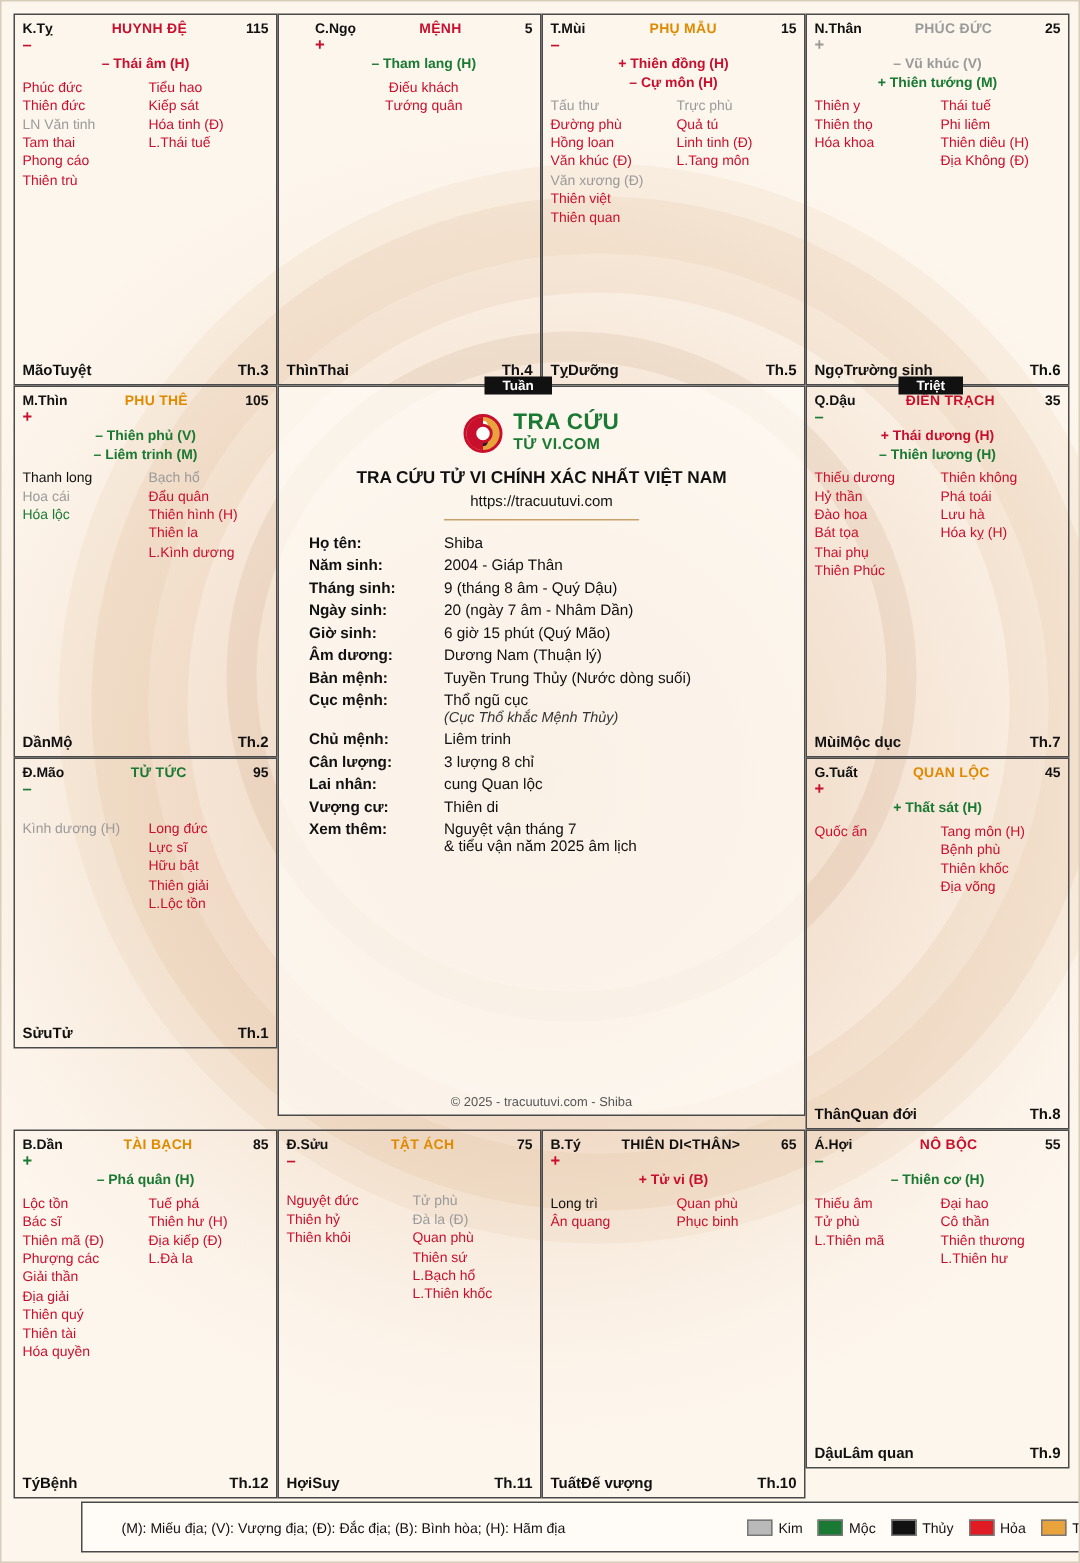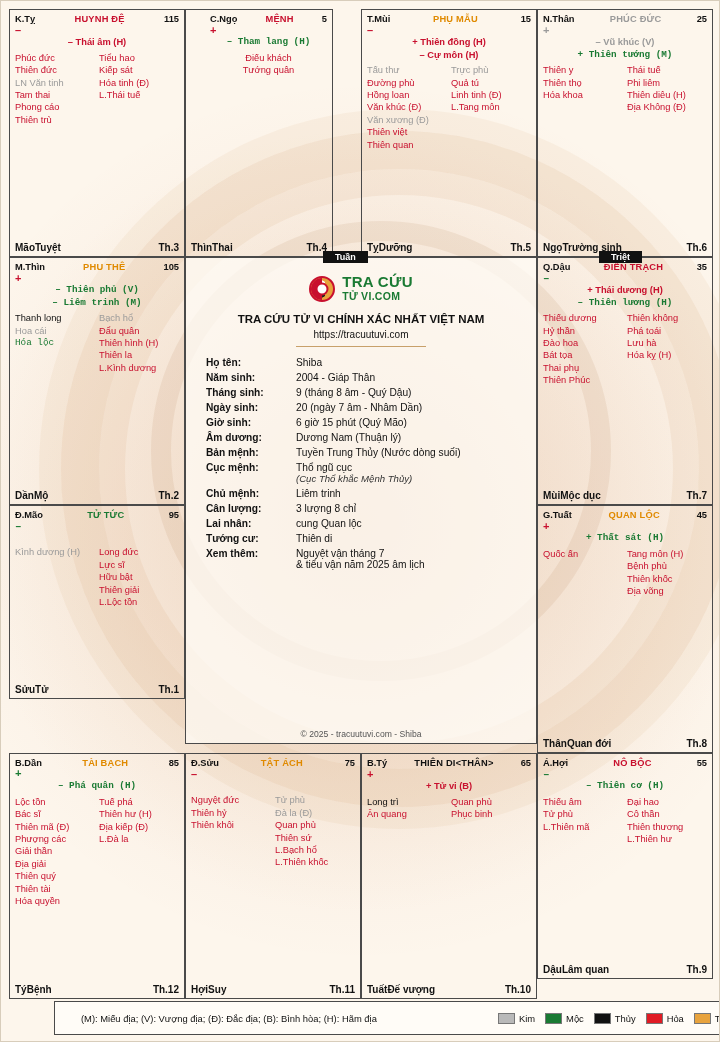--- a/index.html
+++ b/index.html
@@ -65,21 +65,21 @@
   .cell .hdr .cung.orange { color:#e08a00; }
   .cell .hdr .num { color:#111; }
   .elem { font-weight:bold; font-size:11px; line-height:11px; }
   .chinhtinh { font-weight:bold; text-align:center; }
 
   .cols { display:flex; gap:4px; margin-top:3px; }
   .col { flex:1 1 0; min-width:0; }
   .col.l { text-align:left; }
 
   .s-red { color:#c8102e; }
-  .s-green { color:#1a7a33;font-family:Liberation Mono, monospace; }
+  .s-green { color:#1a7a33; }
   .s-grey { color:#9a9a9a; }
   .s-black { color:#111; }
 
   .footer-row {
     position:absolute; left:0; right:0; bottom:2px;
     display:flex; justify-content:space-between; align-items:baseline;
     font-size:10px; font-weight:bold; color:#111;
     padding:0 5px;
   }
   .footer-row .mid { flex:1; text-align:left; }
@@ -179,21 +179,21 @@
           <div class="s-red">L.Thái tuế</div>
         </div>
       </div>
       <div class="footer-row">
         <span>Mão</span>
         <span class="mid">Tuyệt</span>
         <span class="right">Th.3</span>
       </div>
     </div>
 
-    <div class="cell" style="left:176px; top:0px; width:148px; height:248px;padding-left:24px;">
+    <div class="cell" style="left:176px; top:0px; width:176px; height:248px;padding-left:24px;">
       <div class="hdr">
         <span class="chi">C.Ngọ</span>
         <span class="cung">MỆNH</span>
         <span class="num">5</span>
       </div>
       <div class="elem s-red">+</div>
       <div class="chinhtinh s-green">– Tham lang (H)</div>
       <div style="text-align:center; margin-top:3px;">
         <div class="s-red">Điếu khách</div>
         <div class="s-red">Tướng quân</div>
@@ -557,21 +557,21 @@
       </tr>
       <tr>
         <td class="k">Cân lượng:</td>
         <td class="v">3 lượng 8 chỉ</td>
       </tr>
       <tr>
         <td class="k">Lai nhân:</td>
         <td class="v">cung Quan lộc</td>
       </tr>
       <tr>
-        <td class="k">Tướng cư:</td>
+        <td class="k">Vượng cư:</td>
         <td class="v">Thiên di</td>
       </tr>
       <tr>
         <td class="k">Xem thêm:</td>
         <td class="v">
           <span>Nguyệt vận tháng 7</span>
           <div>&amp; tiểu vận năm 2025 âm lịch</div>
         </td>
       </tr>
     </tbody>

